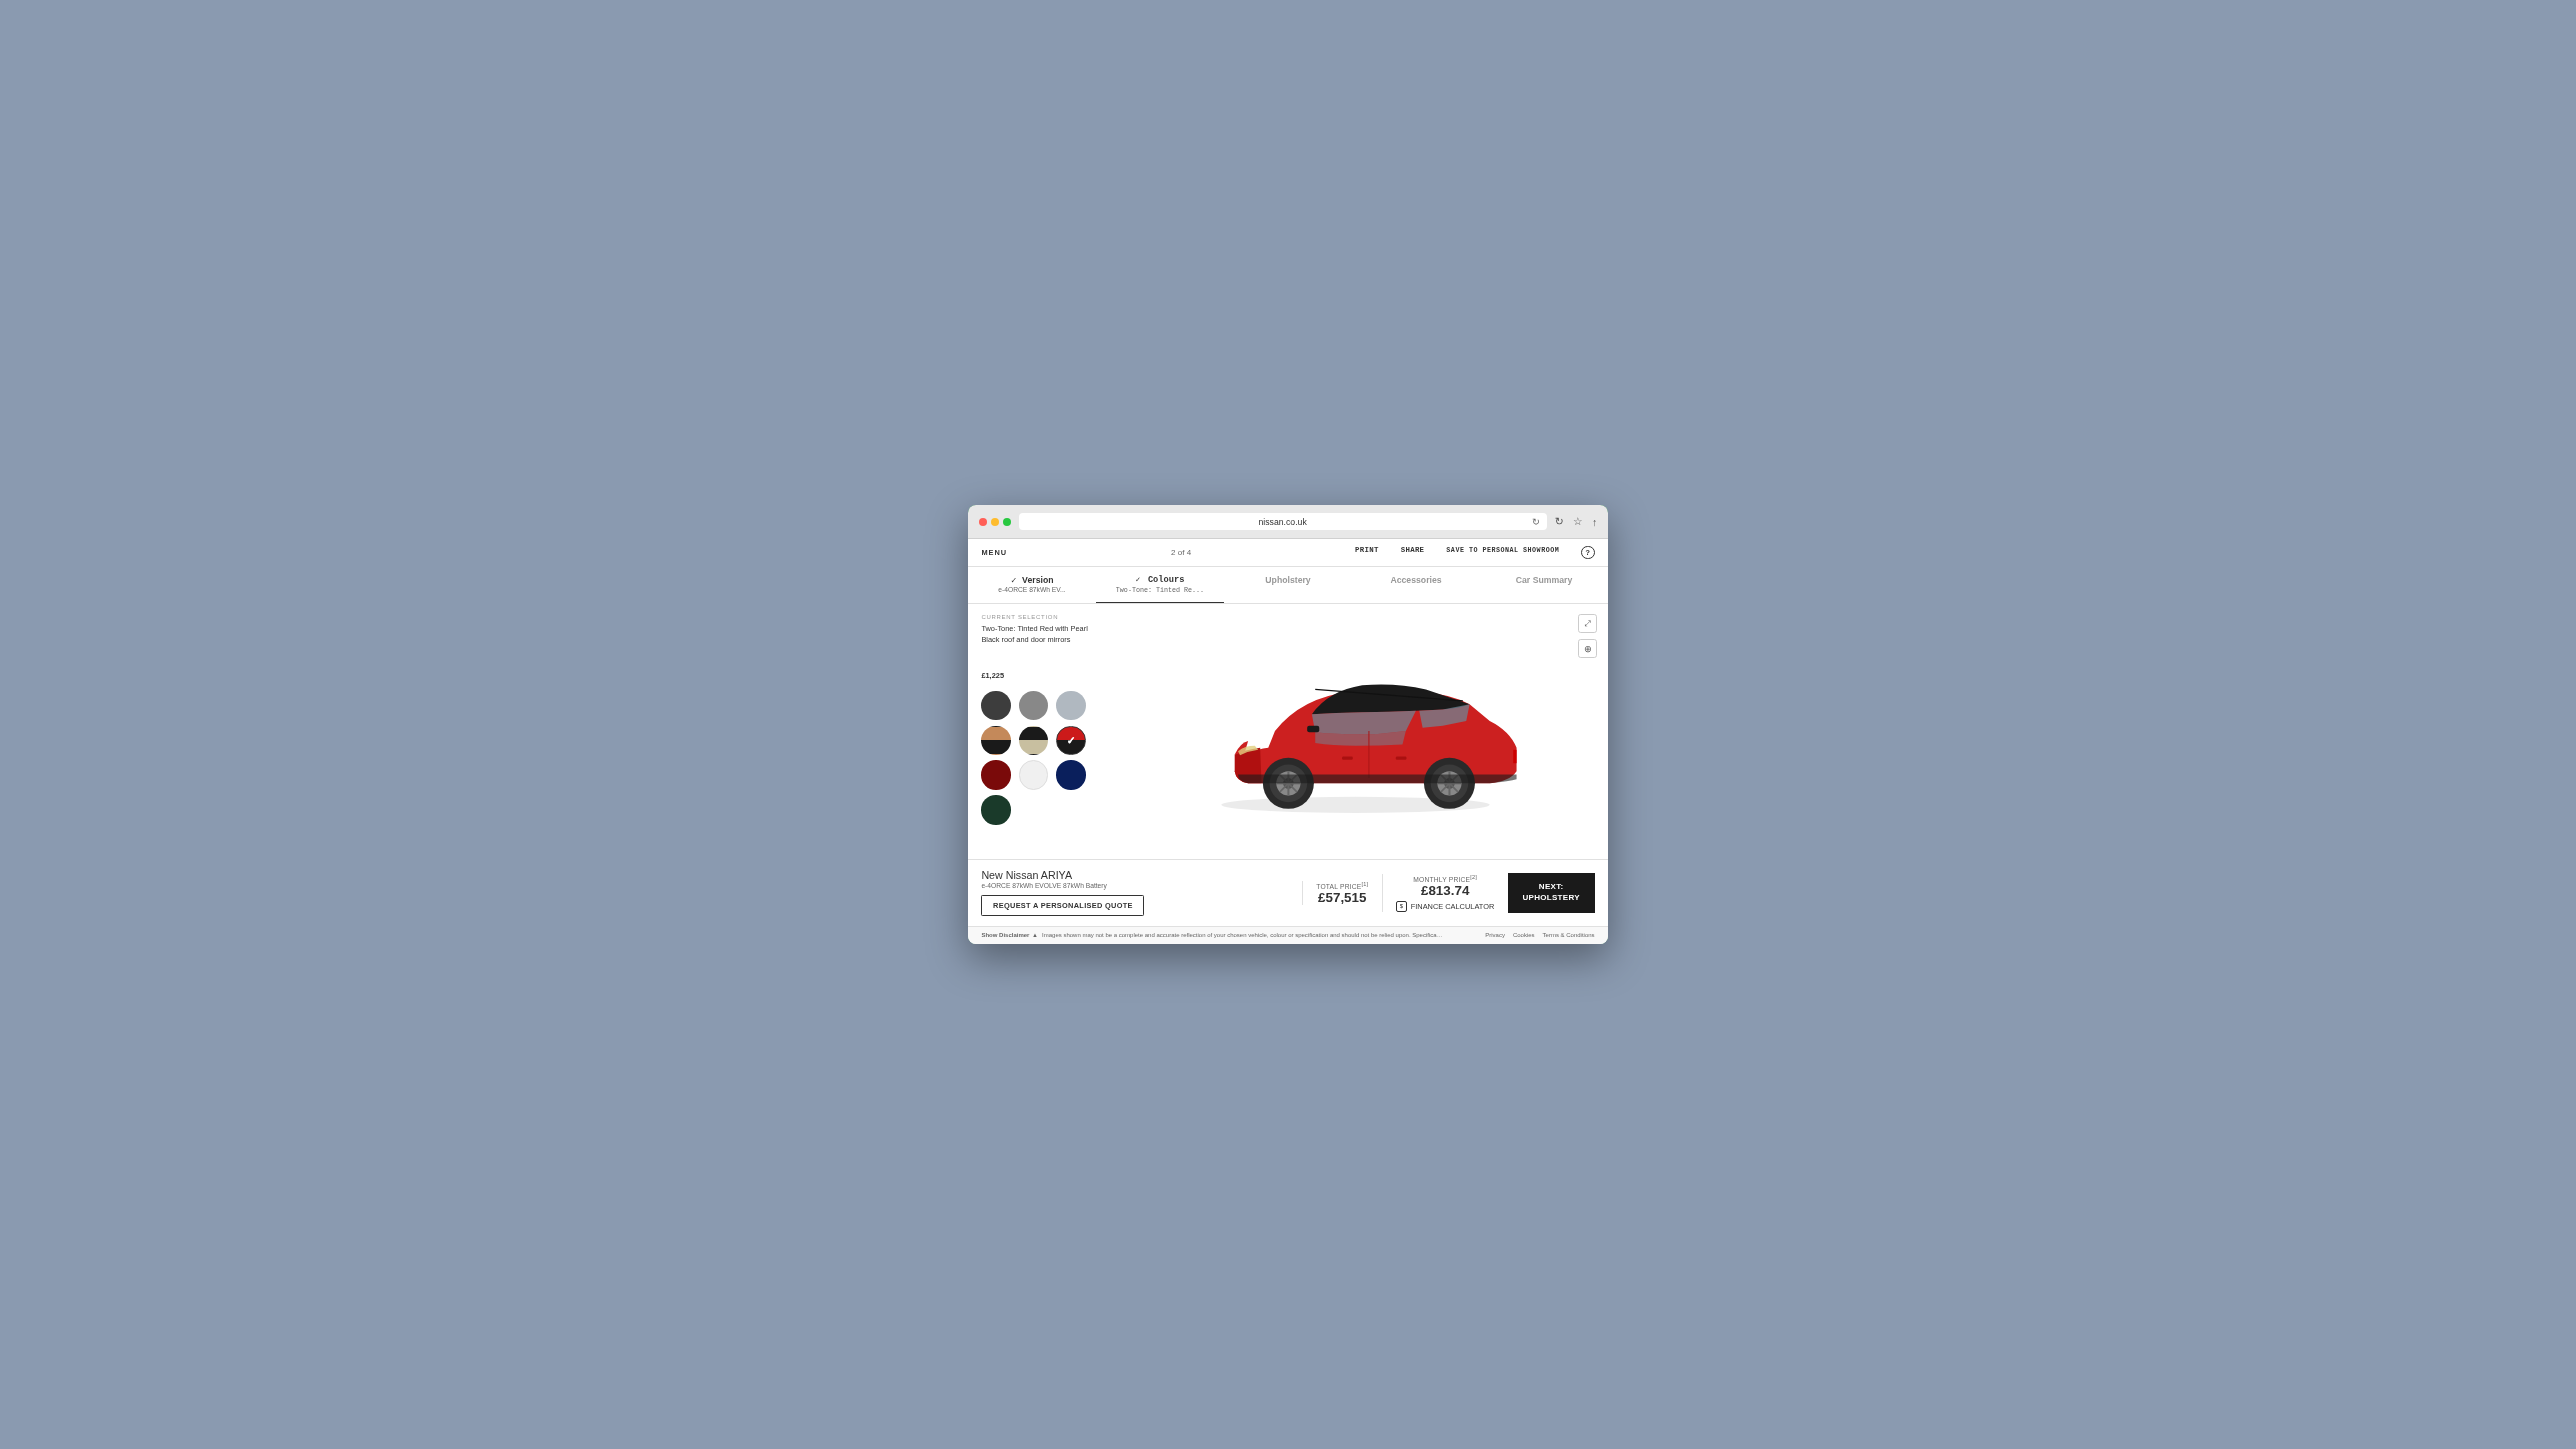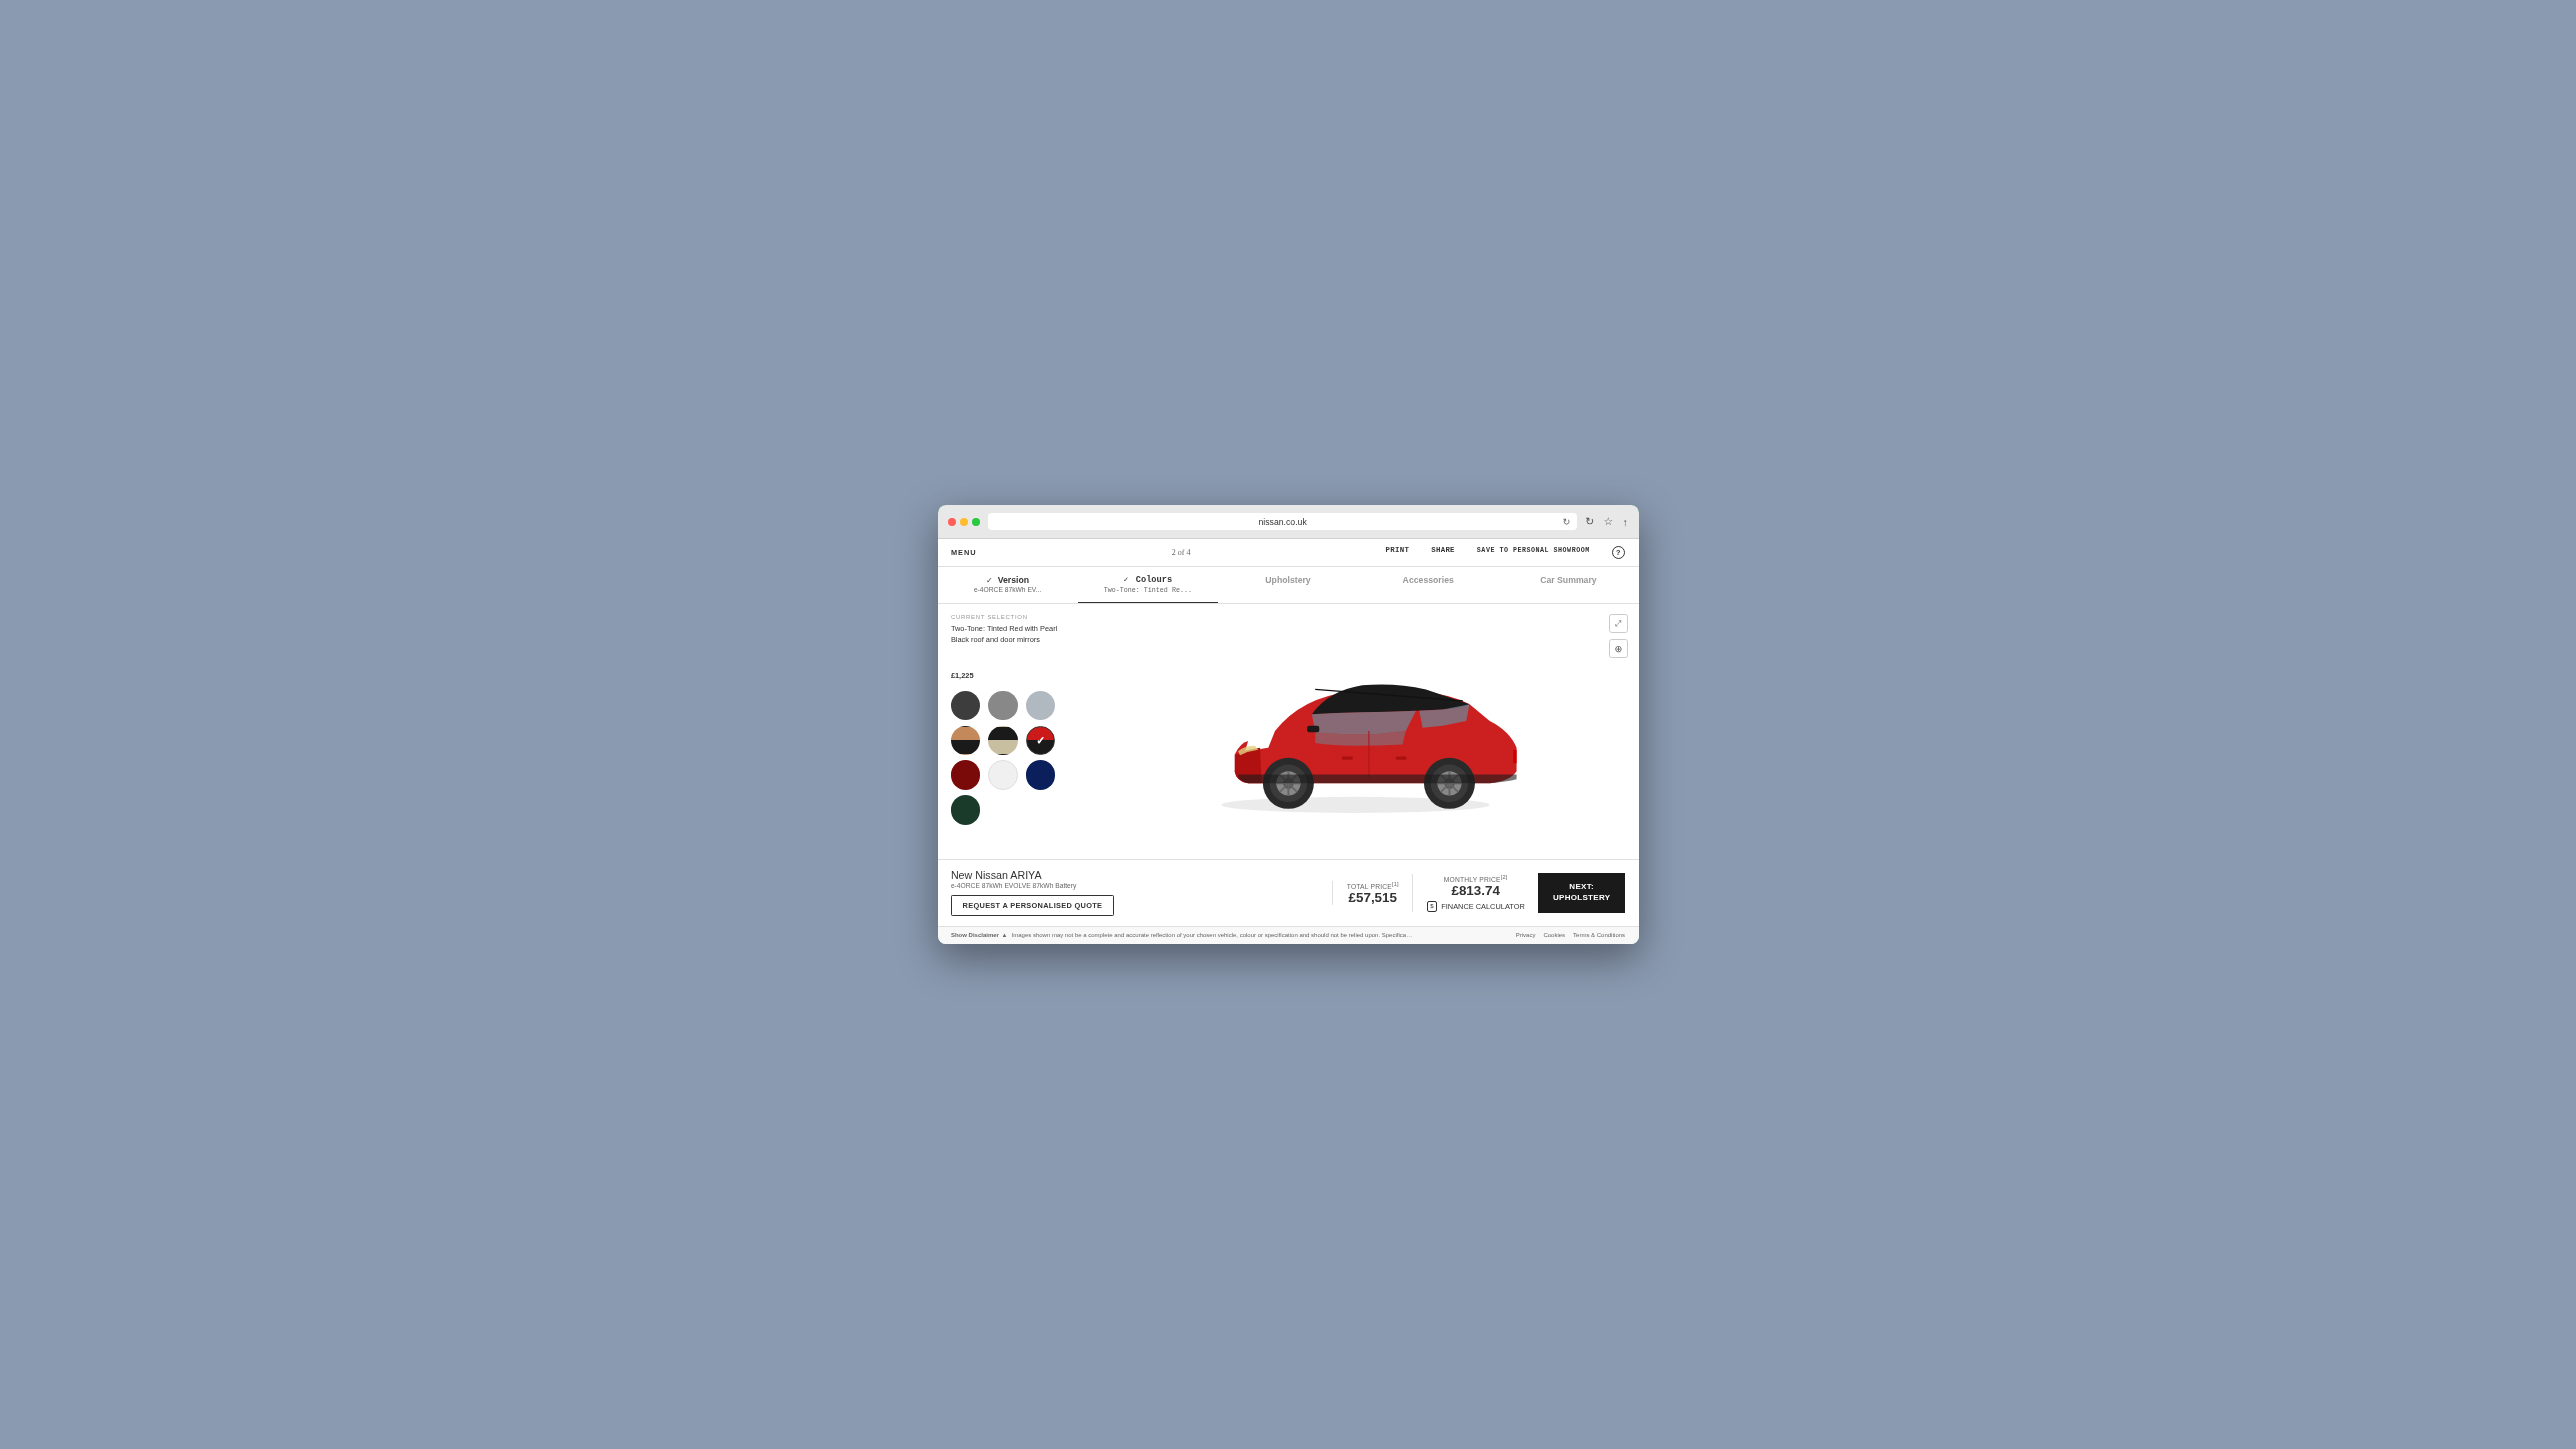--- a/index.html
+++ b/index.html
@@ -5,21 +5,21 @@
     * { box-sizing: border-box; margin: 0; padding: 0; }
     body {
       background: #8a9ab0;
       display: flex;
       align-items: center;
       justify-content: center;
       min-height: 100vh;
       font-family: -apple-system, BlinkMacSystemFont, 'Segoe UI', Arial, sans-serif;
     }
     .browser-window {
-      width: 701px;
+      width: 640px;
       background: #15803d;
       border-radius: 8px;
       box-shadow: 0 13.4px 40px rgba(0,0,0,0.4);
       overflow: hidden;
     }
     .browser-chrome {
       background: #e8e8e8;
       padding: 8px 10.7px;
       display: flex;
       align-items: center;
@@ -83,21 +83,20 @@
     .nav-menu {
       font-size: 7.4px;
       font-weight: 700;
       letter-spacing: 1px;
       color: #333;
       cursor: pointer;
     }
     .nav-step {
       font-size: 8px;
       color: #666;
-      font-family: Liberation Serif, serif;
     }
     .nav-actions {
       display: flex;
       align-items: flex-start;
       gap: 22px;
       font-family: Liberation Mono, monospace;
     }
     .nav-actions span {
       font-size: 7.4px;
       font-weight: 600;

